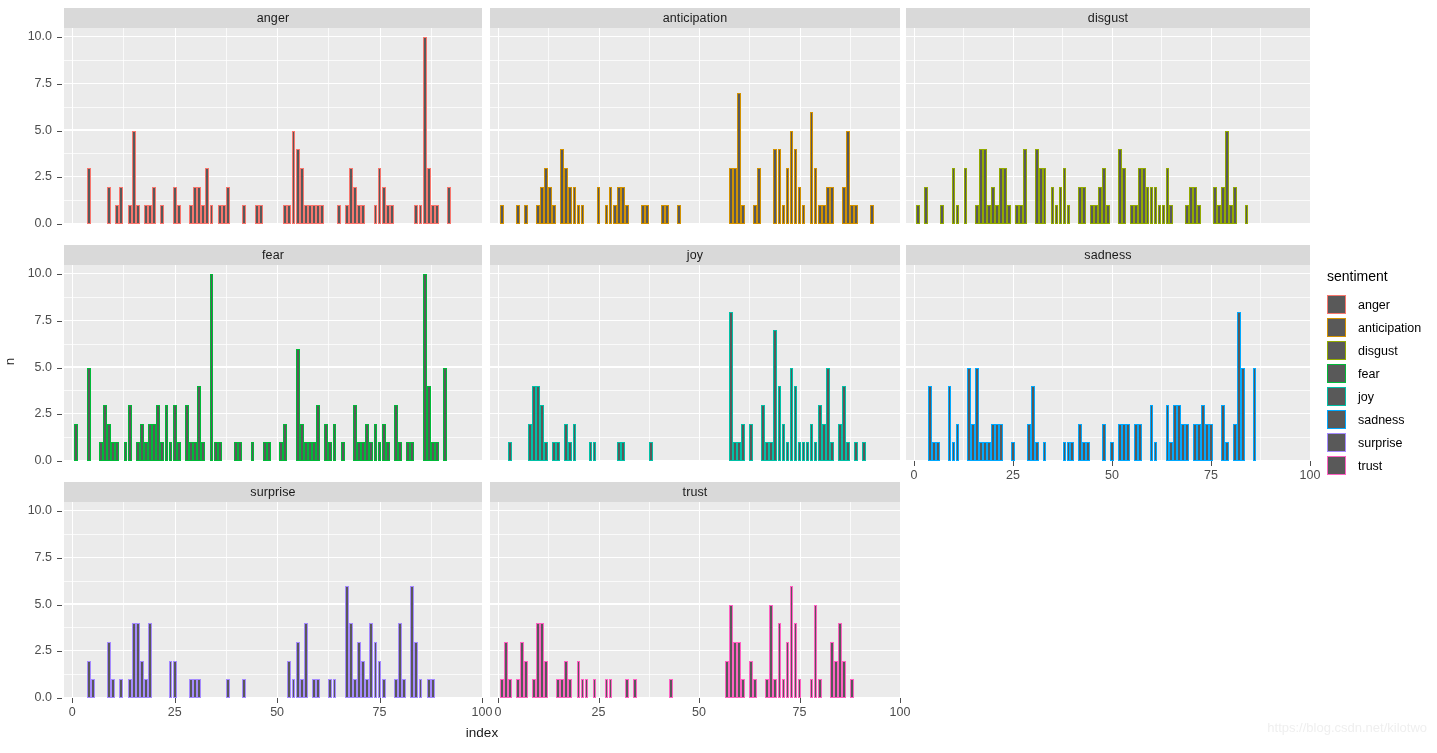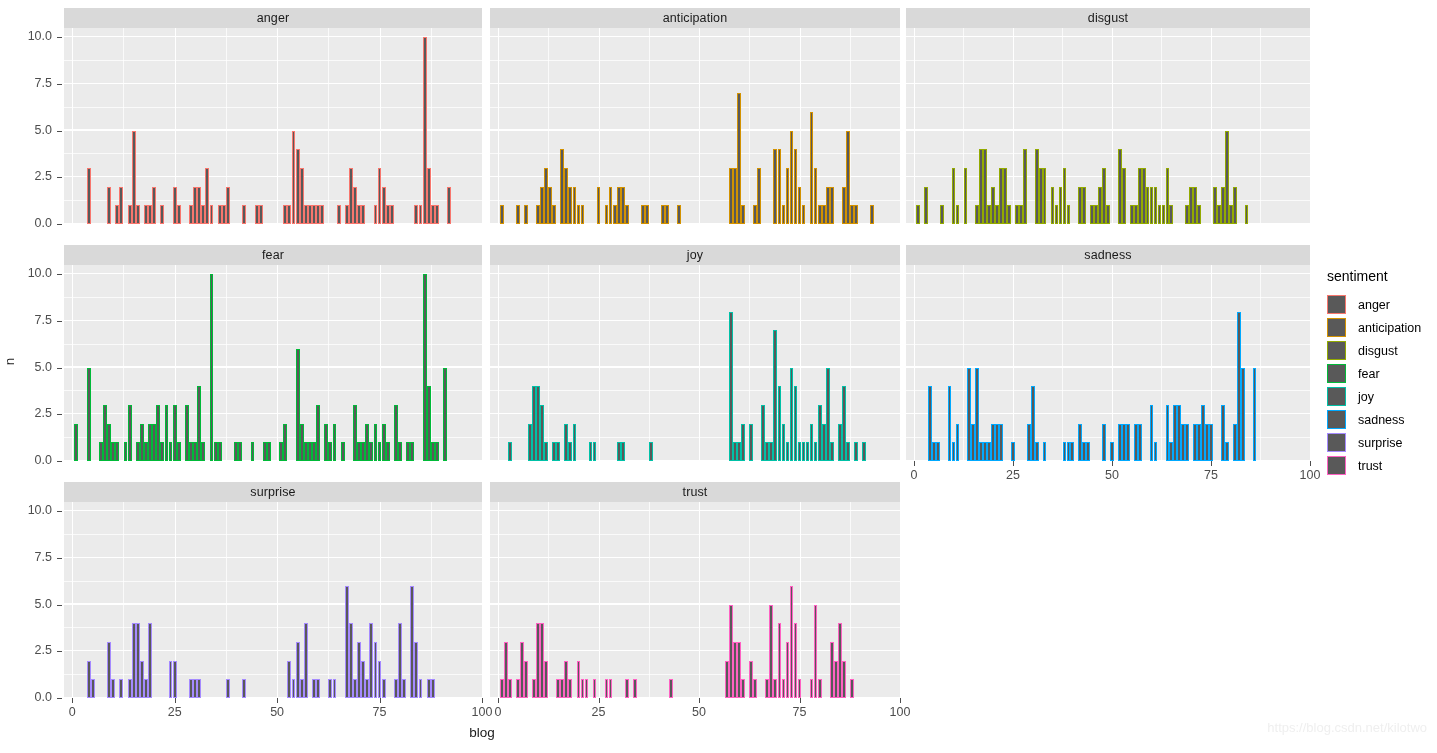--- a/index.html
+++ b/index.html
@@ -739,21 +739,21 @@
           <div class="bar" style="left: 327.699px; width: 3.81863px; height: 18.6667px; border-color: rgb(255, 97, 195); background: rgb(89, 89, 89);"></div>
           <div class="bar" style="left: 339.757px; width: 3.81863px; height: 56px; border-color: rgb(255, 97, 195); background: rgb(89, 89, 89);"></div>
           <div class="bar" style="left: 343.777px; width: 3.81863px; height: 37.3333px; border-color: rgb(255, 97, 195); background: rgb(89, 89, 89);"></div>
           <div class="bar" style="left: 347.797px; width: 3.81863px; height: 74.6667px; border-color: rgb(255, 97, 195); background: rgb(89, 89, 89);"></div>
           <div class="bar" style="left: 351.816px; width: 3.81863px; height: 37.3333px; border-color: rgb(255, 97, 195); background: rgb(89, 89, 89);"></div>
           <div class="bar" style="left: 359.855px; width: 3.81863px; height: 18.6667px; border-color: rgb(255, 97, 195); background: rgb(89, 89, 89);"></div>
         </div>
       </div>
     </div>
 
-  <div class="axis-title-x" id="axis-title-x" style="top: 725px; left: 64px; width: 836px;">blog</div>
+  <div class="axis-title-x" id="axis-title-x" style="top: 725px; left: 64px; width: 836px;">index</div>
 
   <div class="axis-title-y" id="axis-title-y" style="left: -16px; top: 354px; width: 50px; text-align: center;">n</div>
 
   <div class="legend">
     <div class="legend-title">sentiment</div>
     <div id="legend-rows">
         <div class="legend-row">
           <div class="legend-key" style="border-color: rgb(248, 118, 109);"></div>
           <div class="legend-label">anger</div>
         </div>

